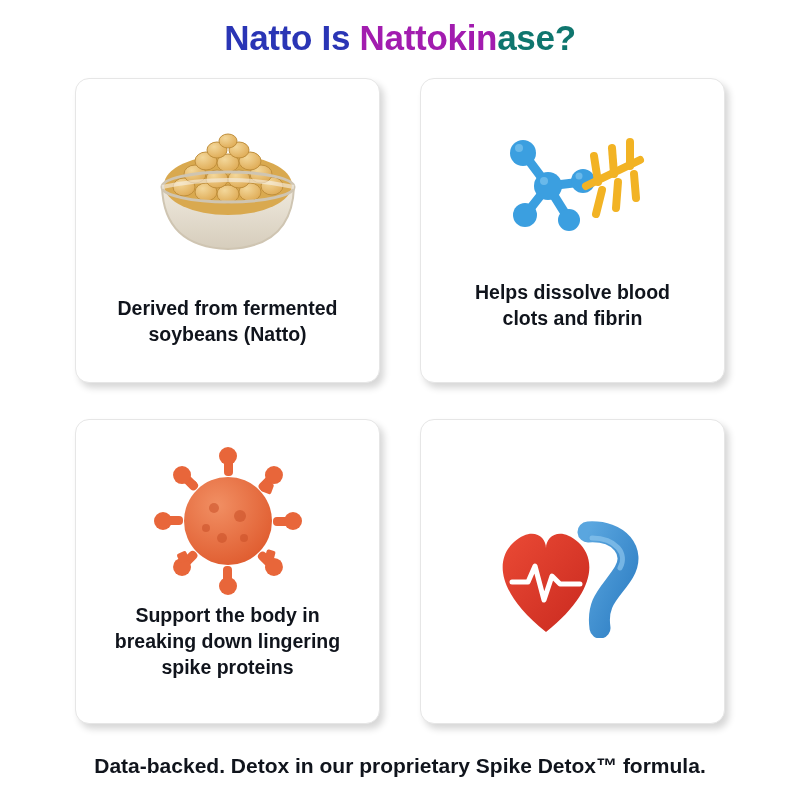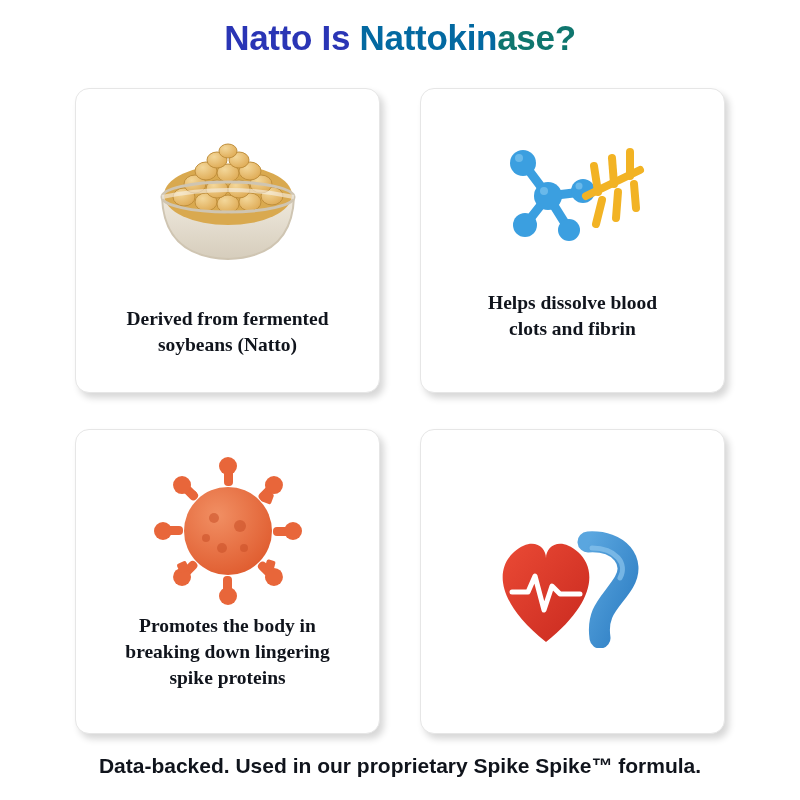--- a/index.html
+++ b/index.html
@@ -24,32 +24,31 @@
   }
   .title {
     margin-top: 18px;
     font-size: 35px;
     font-weight: bold;
     letter-spacing: -0.3px;
     white-space: nowrap;
     text-align: center;
   }
   .title .seg-a { color: #2a35b5; }
-  .title .seg-b { color: #0369a1; }
+  .title .seg-b { color: #a21caf; }
   .title .seg-c { color: #0f766e; }
 
   .grid {
-    margin-top: 30px;
+    margin-top: 20px;
     width: 650px;
     display: grid;
     grid-template-columns: 305px 305px;
     grid-template-rows: 305px 305px;
     column-gap: 40px;
     row-gap: 36px;
-    font-family: Liberation Serif, serif;
   }
   .card {
     position: relative;
     background: #ffffff;
     border: 1px solid #e6e6e6;
     border-radius: 14px;
     box-shadow: 4px 5px 7px rgba(0,0,0,0.16);
     box-sizing: border-box;
     display: flex;
     flex-direction: column;
@@ -232,21 +231,21 @@
             <circle cx="58" cy="82" r="4"></circle>
           </g>
           <g fill="#e8663a">
             <rect x="114" y="36" width="11" height="11" rx="2" transform="rotate(20 119 41)"></rect>
             <rect x="30" y="106" width="10" height="10" rx="2" transform="rotate(-25 35 111)"></rect>
             <rect x="118" y="104" width="9" height="9" rx="2" transform="rotate(15 122 108)"></rect>
             <rect x="40" y="34" width="8" height="8" rx="2" transform="rotate(30 44 38)"></rect>
           </g>
         </svg>
       </div>
-      <div class="card-text">Promotes the body in
+      <div class="card-text">Support the body in
 breaking down lingering
 spike proteins</div>
     </div>
 
     <div class="card card-4">
       <div class="icon-wrap">
         <svg width="170" height="130" viewBox="0 0 170 130" aria-hidden="true">
           <defs>
             <linearGradient id="heartG" x1="0" y1="0" x2="1" y2="1">
               <stop offset="0%" stop-color="#ea4a35"></stop>
@@ -260,14 +259,14 @@
           <path d="M58 124 C10 86 6 52 26 34 C44 18 58 28 58 40 C58 28 72 18 90 34 C110 52 106 86 58 124 Z" fill="url(#heartG)"></path>
           <path d="M24 74 L40 74 L47 58 L56 92 L64 68 L72 76 L92 76" fill="none" stroke="#ffffff" stroke-width="5" stroke-linecap="round" stroke-linejoin="round"></path>
           <path d="M100 24 C132 22 148 44 136 64 C124 84 108 92 112 120" fill="none" stroke="url(#vesG)" stroke-width="21" stroke-linecap="round"></path>
           <path d="M104 30 C128 30 140 46 132 60" fill="none" stroke="#8cc4ec" stroke-width="5" stroke-linecap="round" opacity="0.7"></path>
         </svg>
       </div>
     </div>
 
   </div>
 
-  <div class="footer">Data-backed. Used in our proprietary Spike Spike™ formula.</div>
+  <div class="footer">Data-backed. Detox in our proprietary Spike Detox™ formula.</div>
 </div>
 
 </body></html>

